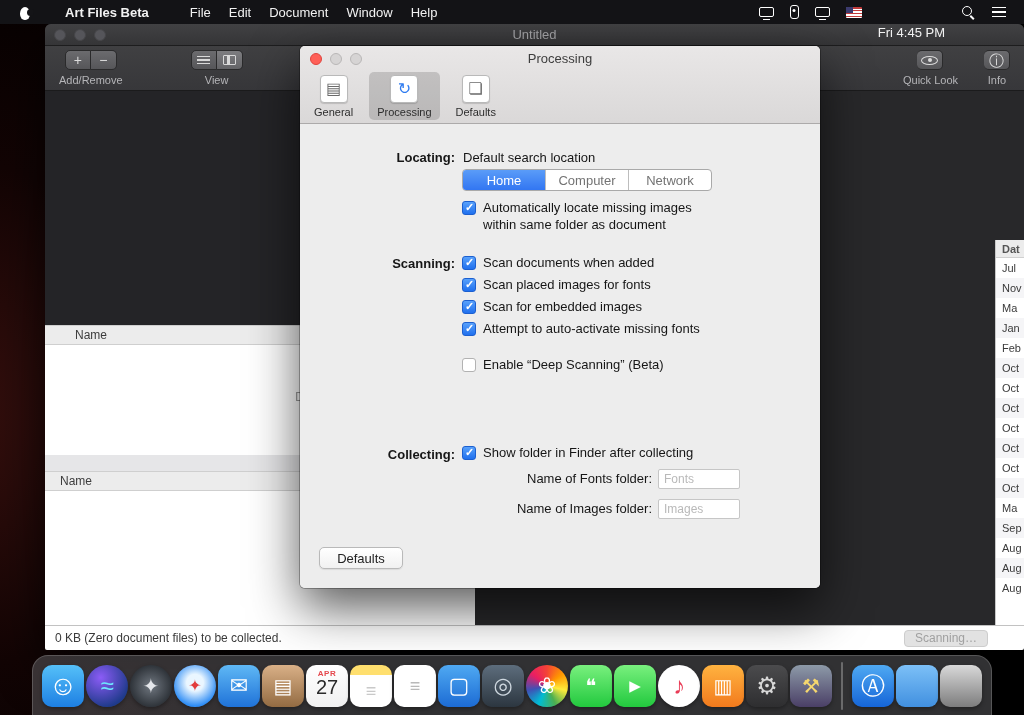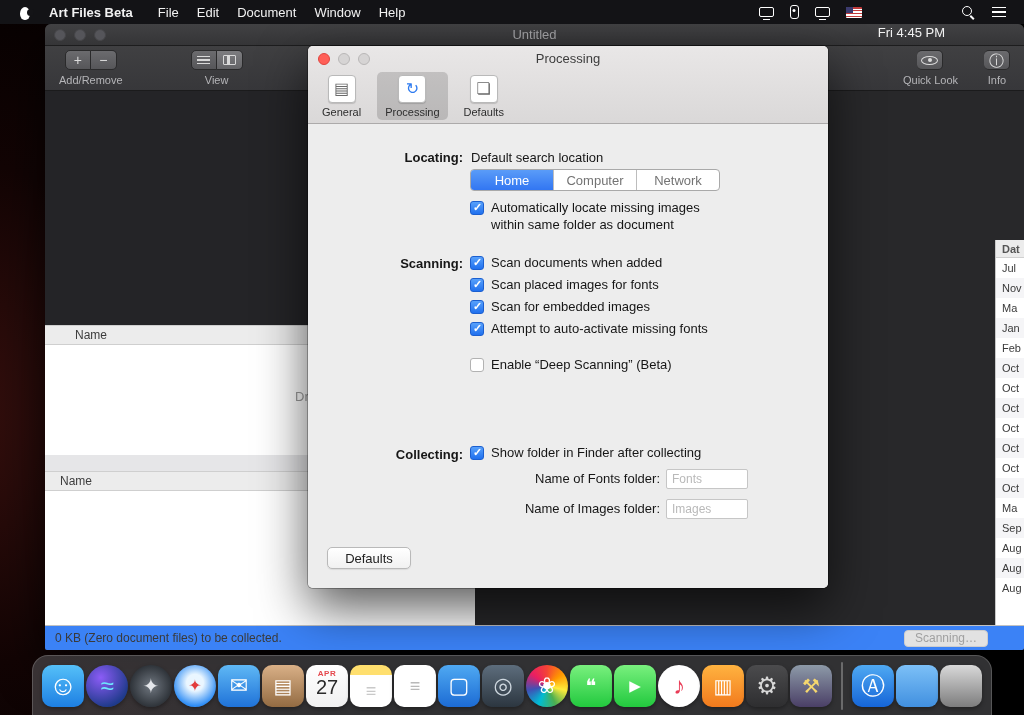--- a/index.html
+++ b/index.html
@@ -7,21 +7,21 @@
   body {
     position:relative;
     font-family:"Liberation Sans", sans-serif;
     background:#000;
     background-image:radial-gradient(circle at -6% 58%, #38100e 0%, #120404 22%, #000 45%);
   }
 
   
   .menubar { position:absolute; top:0; left:0; right:0; height:24px; z-index:50;
     background:rgba(20,20,23,0.97); display:flex; align-items:center; padding:0 10px;
-    color:#f2f2f2; font-size:13px; }
+    color:#f2f2f2; font-size:13px;gap:16px; }
   .apple { width:12px; height:15px; position:relative; margin:0 10px 0 9px; }
   .apple::before { content:""; position:absolute; inset:2px 1px 0; background:#fff; border-radius:50% 50% 46% 46%; }
   .apple::after { content:""; position:absolute; right:-3px; top:4px; width:7px; height:7px; border-radius:50%; background:#141417; }
   .app-name { font-weight:bold; font-size:13px; padding:0 8px; margin-right:8px; }
   .menus { display:flex; }
   .menu-item { padding:0 9px; }
   .mb-right { margin-left:auto; display:flex; align-items:center; gap:16px; padding-right:8px; }
   .mini-display { width:15px; height:10px; border:1.5px solid #fff; border-radius:2px; position:relative; }
   .mini-display::after { content:""; position:absolute; left:3px; right:3px; bottom:-4px; height:1.5px; background:#fff; }
   .remote-icon { width:9px; height:14px; border:1.5px solid #fff; border-radius:3px; position:relative; }
@@ -77,28 +77,28 @@
   .gapstrip { height:16px; background:#e6e6e8; }
   .list-body2 { flex:1; background:#fff; }
   .drag-hint { position:absolute; left:250px; top:44px; color:#9b9b9b; font-size:13px; white-space:nowrap; }
 
   .date-panel { position:absolute; right:0; top:149px; bottom:0; width:29px; background:#fff; border-left:1px solid #c8c8c8; }
   .dp-header { height:18px; background:#ececec; border-bottom:1px solid #d0d0d0; font-size:11px; font-weight:bold;
     color:#555; padding-left:6px; display:flex; align-items:center; }
   .date-row { height:20px; font-size:11px; color:#3a3a3a; padding-left:6px; display:flex; align-items:center; white-space:nowrap; }
   .date-rows > .date-row:nth-child(even) { background:#f5f5f7; }
 
-  .statusbar { position:absolute; left:0; right:0; bottom:0; height:25px; background:#3b82f6; border-top:1px solid #c2c2c2;
+  .statusbar { position:absolute; left:0; right:0; bottom:0; height:25px; background:#ffffff; border-top:1px solid #c2c2c2;
     display:flex; align-items:center; padding:0 36px 0 10px; }
   .status-text { font-size:12px; color:#3a3a3a; }
   .collect-btn { margin-left:auto; width:84px; height:17px; background:#e2e2e2; border:1px solid #cdcdcd;
     border-radius:4px; color:#a0a0a0; font-size:12px; display:flex; align-items:center; justify-content:center; }
 
   
-  .dialog { position:absolute; left:308px; top:46px; width:520px; height:542px; z-index:30;
+  .dialog { position:absolute; left:300px; top:46px; width:520px; height:542px; z-index:30;
     background:#ededed; border-radius:5px;
     box-shadow:0 20px 50px rgba(0,0,0,0.65), 0 0 0 1px rgba(0,0,0,0.28); }
   .dheader-bar { position:absolute; top:0; left:0; right:0; height:78px;
     background:linear-gradient(#e9e7e7,#dad8d8); border-bottom:1px solid #acaaaa; border-radius:5px 5px 0 0; }
   .dtl { position:absolute; left:10px; top:7px; display:flex; gap:8px; }
   .dtl span { width:12px; height:12px; border-radius:50%; }
   .dtl .close { background:#ff5f57; border:1px solid #e0443e; }
   .dtl .dim { background:#d6d4d4; border:1px solid #b9b7b7; }
   .dtitle { position:absolute; top:0; left:0; right:0; height:25px; display:flex; align-items:center; justify-content:center;
     font-size:13px; color:#3d3d3d; }

